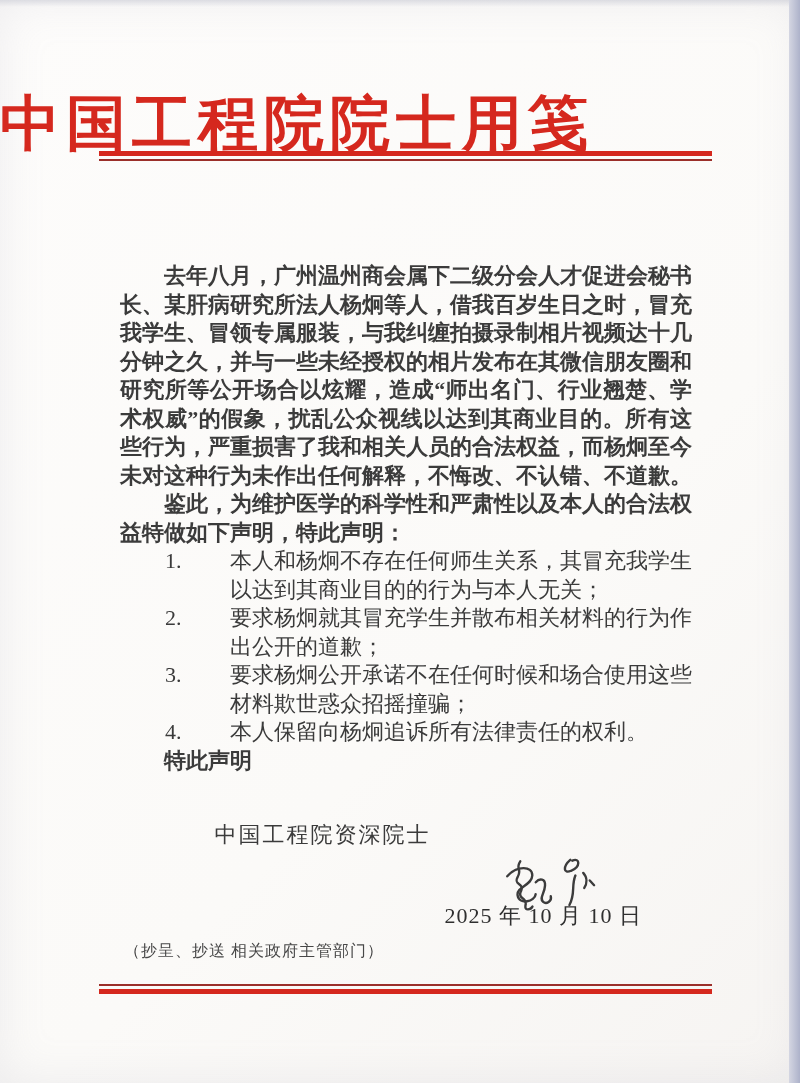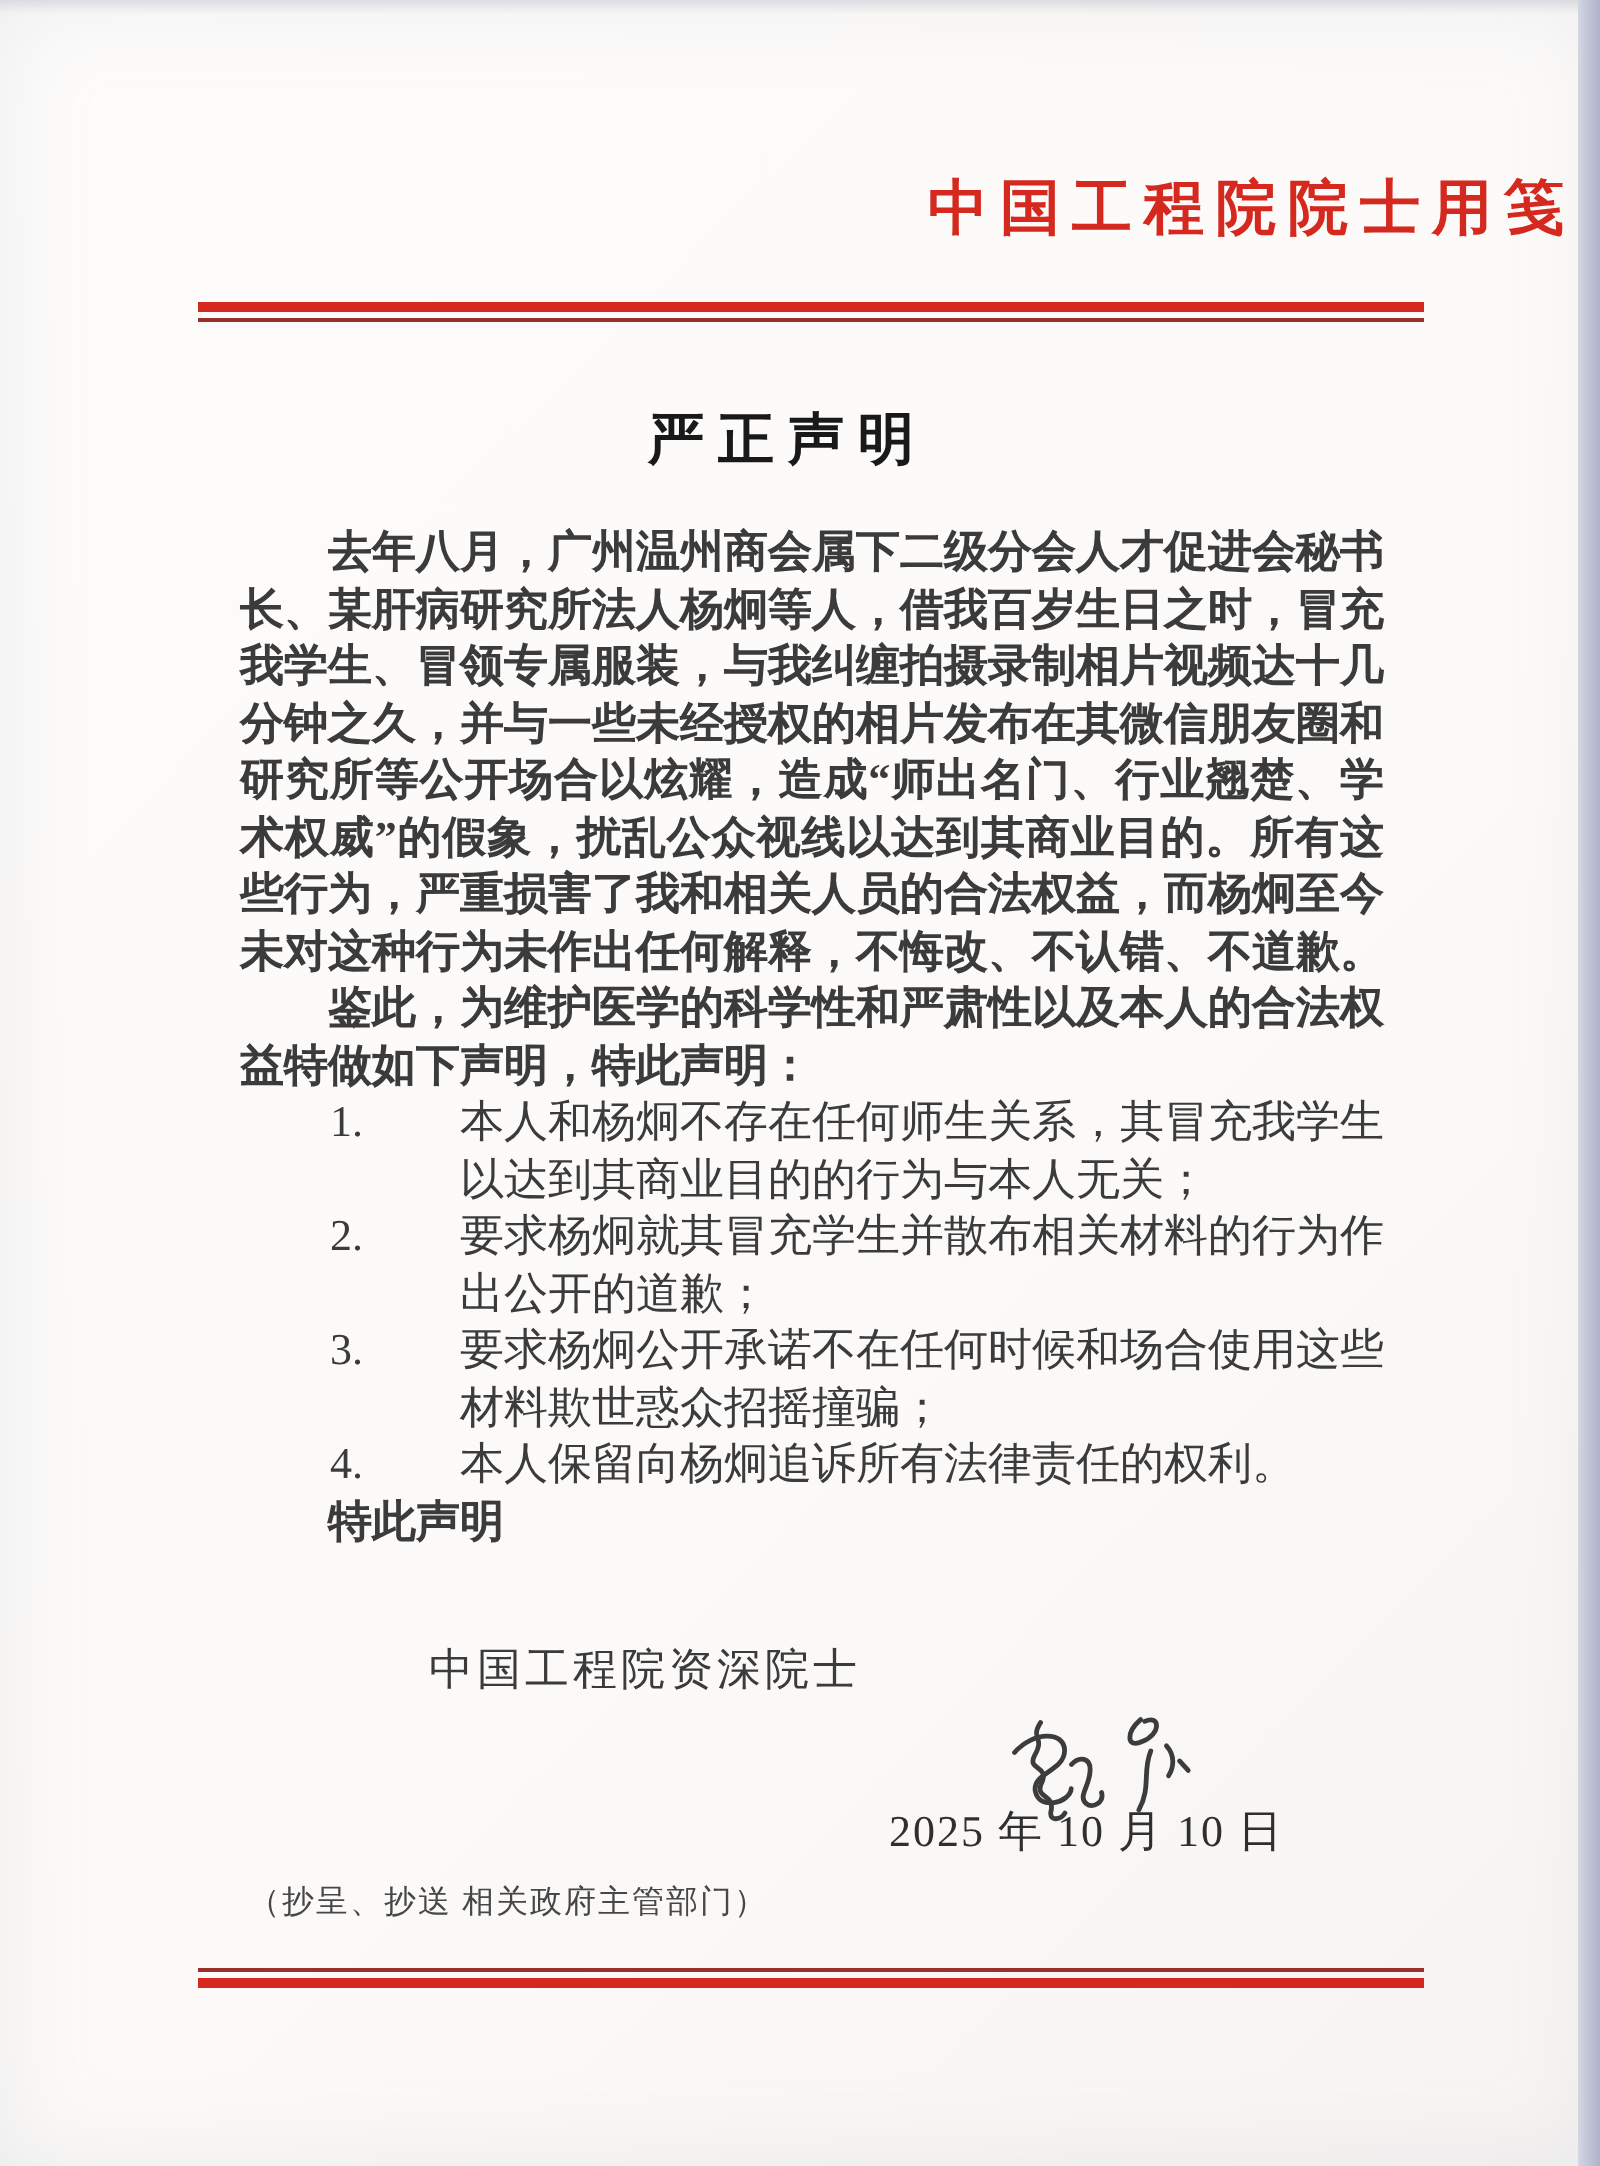--- a/index.html
+++ b/index.html
@@ -25,23 +25,23 @@
   }
   .edge-top {
     position: absolute;
     top: 0; left: 0;
     width: 100%; height: 7px;
     background: linear-gradient(to bottom, rgba(190,192,204,0.45), rgba(190,192,204,0));
   }
   .letterhead {
     position: absolute;
     top: 84px; left: 0; right: 12px;
-    text-align: right;
+    text-align: left;
     color: #d5281e;
-    font-size: 30px;
+    font-size: 60px;
     font-weight: bold;
     letter-spacing: 6px;
     font-family: "Liberation Serif", "DejaVu Serif", serif;
     white-space: nowrap;
   }
   .rule {
     position: absolute;
     left: 99px;
     width: 613px;
   }
@@ -137,21 +137,20 @@
   <div class="edge-top"></div>
 
   <div class="letterhead">中国工程院院士用笺</div>
 
   <div class="rule rule-top">
     <div class="thick"></div>
     <div class="gap"></div>
     <div class="thin"></div>
   </div>
 
-  <div class="doc-title">严正声明</div>
 
   <div class="body-text">
     <p>去年八月，广州温州商会属下二级分会人才促进会秘书长、某肝病研究所法人杨炯等人，借我百岁生日之时，冒充我学生、冒领专属服装，与我纠缠拍摄录制相片视频达十几分钟之久，并与一些未经授权的相片发布在其微信朋友圈和研究所等公开场合以炫耀，造成“师出名门、行业翘楚、学术权威”的假象，扰乱公众视线以达到其商业目的。所有这些行为，严重损害了我和相关人员的合法权益，而杨炯至今未对这种行为未作出任何解释，不悔改、不认错、不道歉。</p>
     <p>鉴此，为维护医学的科学性和严肃性以及本人的合法权益特做如下声明，特此声明：</p>
 
     <div class="li">
       <span class="num">1.</span>
       <span class="txt">本人和杨炯不存在任何师生关系，其冒充我学生以达到其商业目的的行为与本人无关；</span>
     </div>
     <div class="li">

